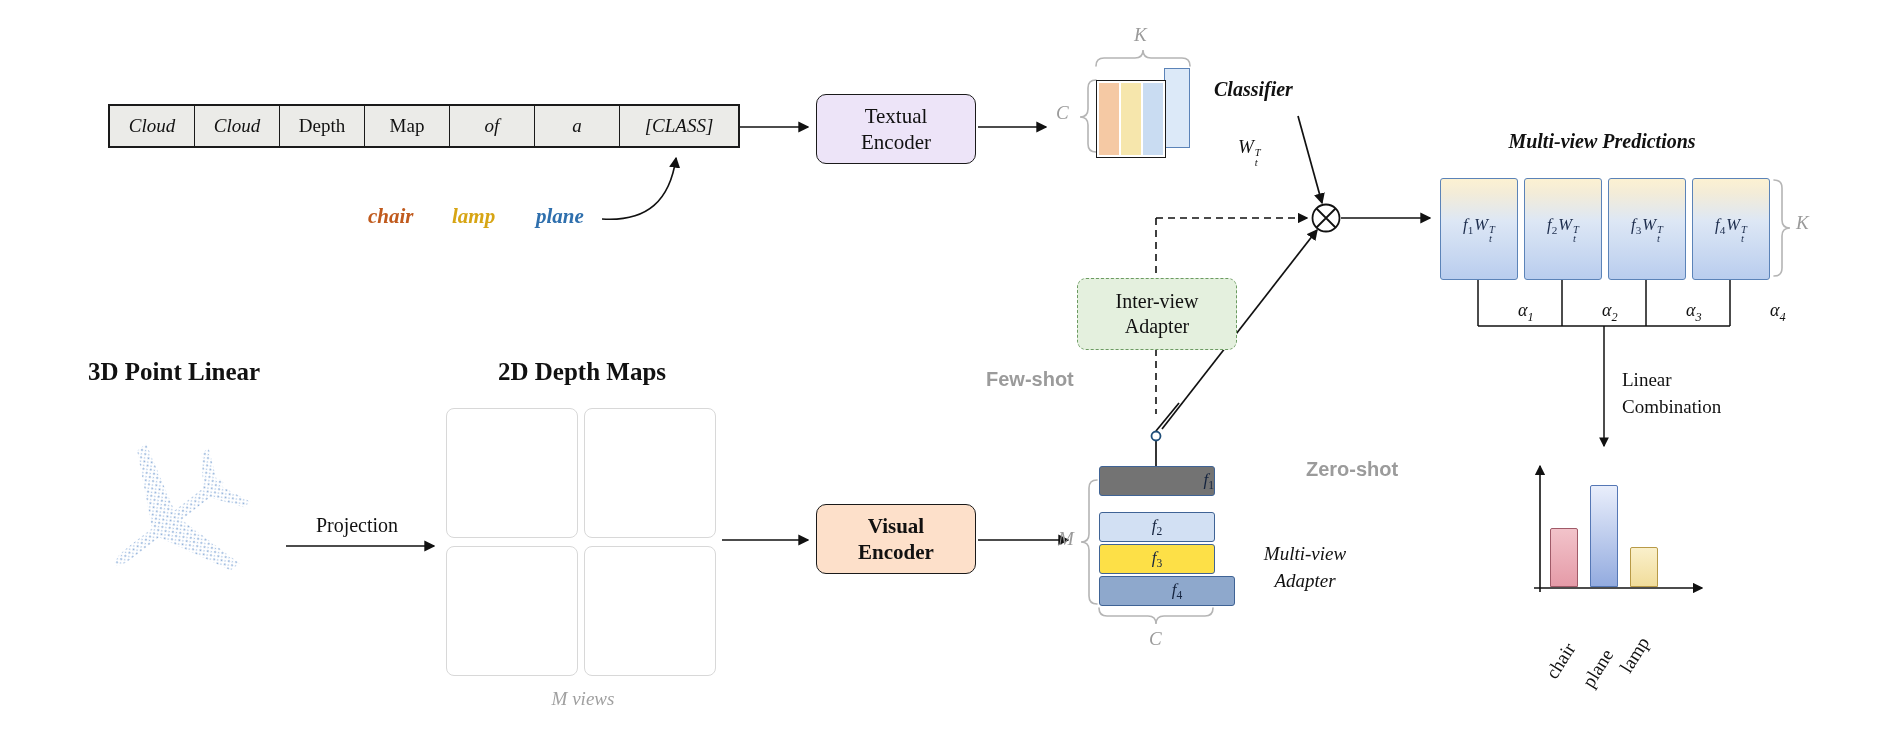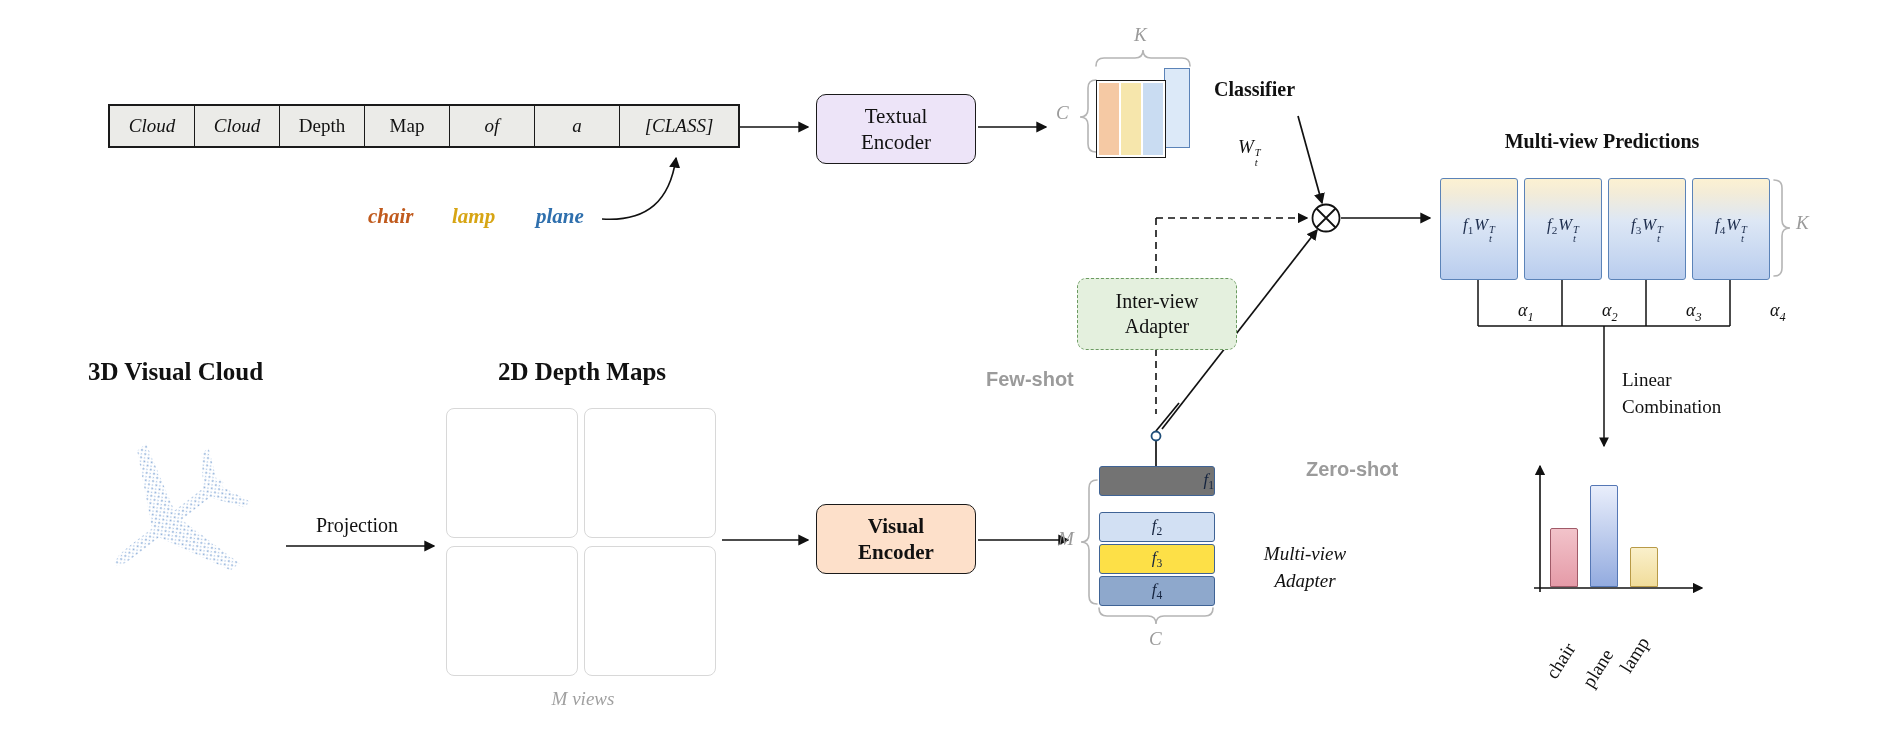--- a/index.html
+++ b/index.html
@@ -28,21 +28,21 @@
   
   .col-group{display:flex;gap:2px;padding:2px;border:1.6px solid #1a1a1a;background:#fff;}
   .col-bar{flex:1;}
   .back-bar{border:1.6px solid #5b83b8;}
 
   .gray-label{color:#9a9a9a;font-style:italic;font-size:19px;}
   .mode-label{font-family:"Liberation Sans",sans-serif;font-weight:bold;font-size:20px;color:#9b9b9b;}
 
   .section-title{font-weight:bold;font-size:25px;}
   .plain-label{font-size:20px;}
-  .italic-label{font-size:20px;font-weight:600;}
+  .italic-label{font-style:italic;font-size:20px;font-weight:600;}
 
   
   .tile{width:130px;height:128px;border:1.6px solid #d8d8d8;border-radius:8px;background:#fff;}
 
   
   .f-row{width:114px;height:28px;border:1.4px solid #3f6395;border-radius:3px;display:flex;
          align-items:center;justify-content:center;font-size:17px;color:#15243f;}
 
   
   .pred-box{width:76px;height:100px;border:1.5px solid #5b83b8;border-radius:3px;
@@ -193,21 +193,21 @@
   <span class="abs" style="left:1238px;top:136px;font-size:19px;">
     <i>W</i><span class="ss">
         <span>T</span>
         <span>t</span>
       </span>
   </span>
 
   <span class="abs mode-label" style="left:986px;top:368px;">Few-shot</span>
   <span class="abs mode-label" style="left:1306px;top:458px;">Zero-shot</span>
 
-  <div class="abs section-title" style="left:88px;top:358px;">3D Visual Cloud</div>
+  <div class="abs section-title" style="left:88px;top:358px;">3D Point Linear</div>
 
   <div class="abs plain-label" style="left:287px;top:514px;width:140px;text-align:center;">Projection</div>
 
   <div class="abs section-title" style="left:450px;top:358px;width:264px;text-align:center;">2D Depth Maps</div>
 
   <div class="abs tile" style="left:446px;top:408px;"></div>
   <div class="abs tile" style="left:584px;top:408px;"></div>
   <div class="abs tile" style="left:446px;top:546px;"></div>
   <div class="abs tile" style="left:584px;top:546px;"></div>
 
@@ -215,21 +215,21 @@
 
   <div class="abs f-row" style="left: 1099px; top: 466px; background: #737373; justify-content: flex-end;">
     <span><i>f</i><sub>1</sub></span>
   </div>
   <div class="abs f-row" style="left: 1099px; top: 512px; background: rgb(210, 224, 243);">
     <span><i>f</i><sub>2</sub></span>
   </div>
   <div class="abs f-row" style="left: 1099px; top: 544px; background: #fde047;">
     <span><i>f</i><sub>3</sub></span>
   </div>
-  <div class="abs f-row" style="left: 1099px; top: 576px; background: rgb(142, 168, 204);">
+  <div class="abs f-row" style="left: 1099px; top: 576px; background: rgb(142, 168, 204); padding-left: 20px;">
     <span><i>f</i><sub>4</sub></span>
   </div>
 
   <span class="abs gray-label" style="left:1058px;top:528px;">M</span>
   <span class="abs gray-label" style="left:1149px;top:628px;">C</span>
 
   <div class="abs" style="left:1240px;top:540px;width:130px;text-align:center;font-style:italic;font-size:19px;line-height:27px;">
     <div>Multi-view</div>
     <div>Adapter</div>
   </div>

